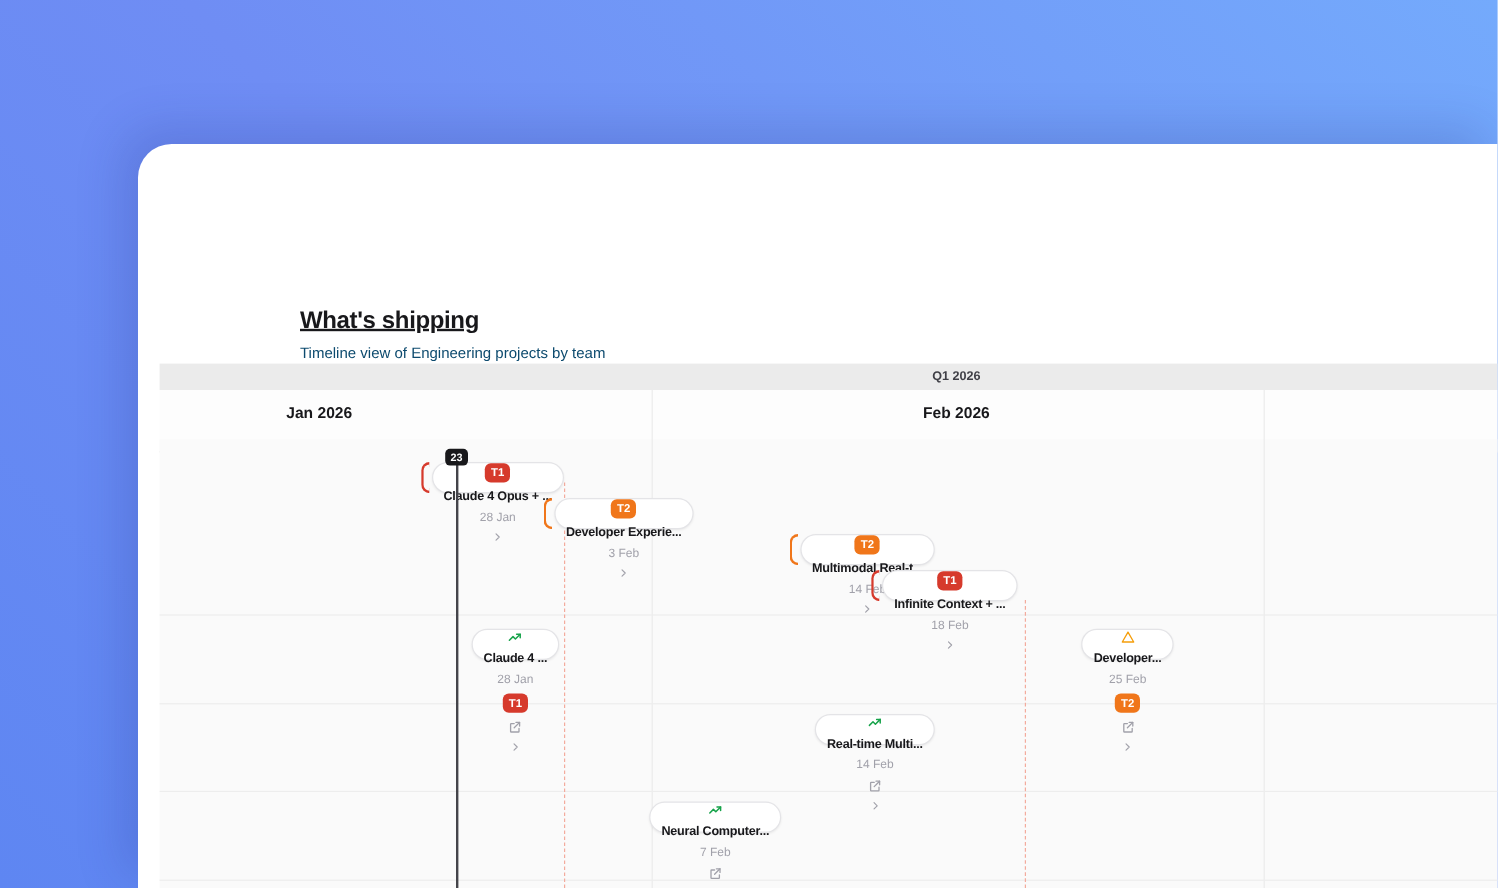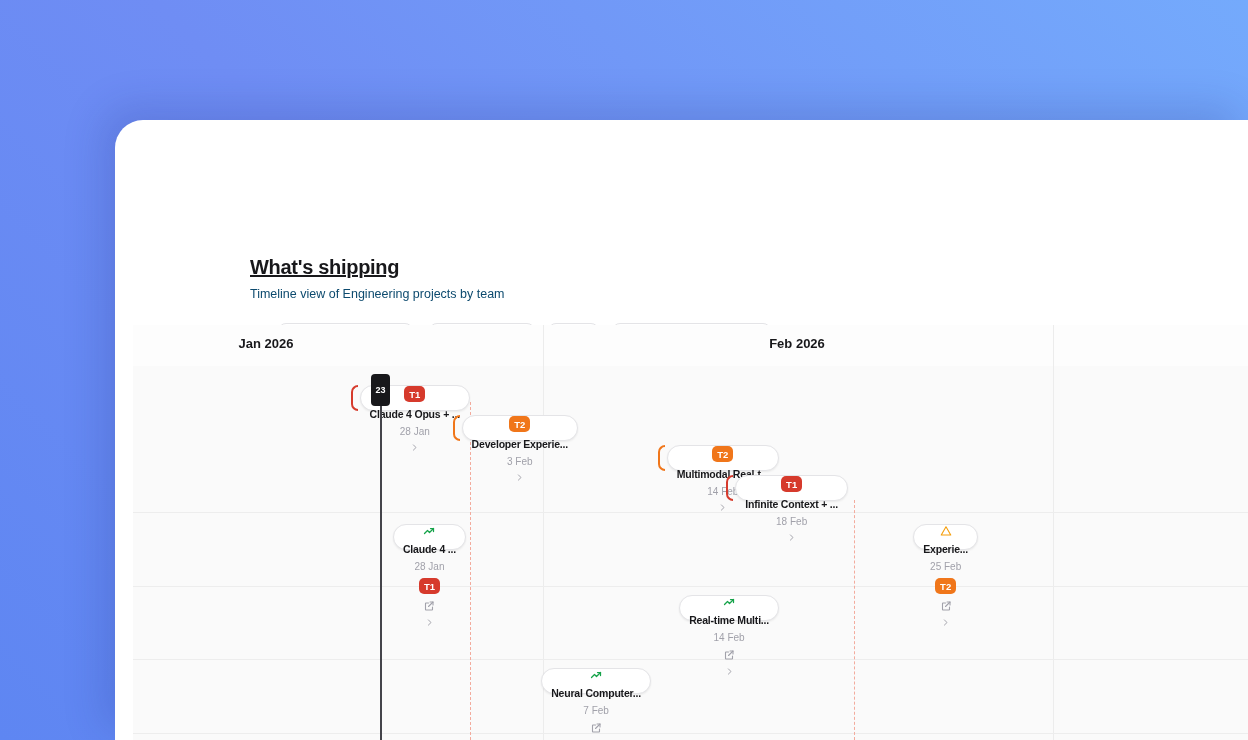--- a/index.html
+++ b/index.html
@@ -44,21 +44,21 @@
   .month-row { position:absolute; left:133px; top:325px; width:1115px; height:52px; background:#fdfdfd;
                border-bottom:1px solid #e4e4e7; }
   .month-label { position:absolute; top:11px; transform:translateX(-50%); font-size:13px;
                  font-weight:600; color:#18181b; }
   .tl-body { position:absolute; left:133px; top:366px; width:1115px; height:374px; background:#fafafa; }
   .vline   { position:absolute; width:1px; background:#ececec; }
   .hline   { position:absolute; left:133px; width:1115px; height:1px; background:#ededed; }
   .dashline{ position:absolute; width:0; border-left:1.5px dashed #f3ab9d; }
 
   .today-line  { position:absolute; left:380px; top:380px; width:1.5px; height:360px; background:#44444a; z-index:30; }
-  .today-badge { position:absolute; left:371px; top:374px; min-width:19px; height:32px; background:#18181b;
+  .today-badge { position:absolute; left:371px; top:374px; min-width:19px; height:14px; background:#18181b;
                  color:#fff; font-size:9px; font-weight:700; border-radius:4px; display:flex;
                  align-items:center; justify-content:center; padding:0 3px; z-index:31; }
 
   
   .bar-group { position:absolute; display:flex; align-items:center; z-index:10; }
   .bracket { width:7px; height:26px; border:2px solid; border-right:none;
              border-radius:8px 0 0 8px; margin-right:2px; flex:none; }
   .bracket.t1 { border-color:#d63a2c; }
   .bracket.t2 { border-color:#f0761a; }
   .pill { height:26px; background:#fff; border:1px solid #e4e4e7; border-radius:13px;
@@ -121,20 +121,23 @@
           <circle cx="10" cy="10" r="7"></circle>
           <line x1="15.5" y1="15.5" x2="21" y2="21"></line>
           <line x1="7" y1="10" x2="13" y2="10"></line>
           <line x1="10" y1="7" x2="10" y2="13"></line>
         </svg>
     </div>
     <div class="reset-link">Reset</div>
     <div class="zoom-hint">Ctrl+scroll to zoom • Drag to pan</div>
   </div>
 
+  <div class="quarter-band">
+    <span class="quarter-label">Q1 2026</span>
+  </div>
   <div class="month-row">
     <span class="month-label" style="left:133px;">Jan 2026</span>
     <span class="month-label" style="left:664px;">Feb 2026</span>
   </div>
 
   <div class="tl-body"></div>
   <div class="vline" style="left:543px;top:325px;height:415px;"></div>
   <div class="vline" style="left:1053px;top:325px;height:415px;"></div>
   <div class="hline" style="top:512px;"></div>
   <div class="hline" style="top:586px;"></div>
@@ -208,21 +211,21 @@
       <svg class="chev-r" viewBox="0 0 24 24" fill="none" stroke="#a1a1aa" stroke-width="2.6" stroke-linecap="round" stroke-linejoin="round">
           <path d="M9 5l7 7-7 7"></path>
         </svg>
     </div>
   </div>
   <div class="milestone" style="top:524px;right:270px;">
     <div class="pill">
       <svg class="mini-icon" viewBox="0 0 24 24" fill="none" stroke="#f59e0b" stroke-width="2.2" stroke-linejoin="round">
           <path d="M12 3.5L2.5 20h19L12 3.5z"></path>
         </svg>
-      <span class="name">Experie...</span>
+      <span class="name">Developer...</span>
       <span class="date">25 Feb</span>
       <span class="badge t2">T2</span>
       <svg class="mini-icon" viewBox="0 0 24 24" fill="none" stroke="#a1a1aa" stroke-width="2.2" stroke-linecap="round" stroke-linejoin="round">
           <path d="M14 4h6v6"></path>
           <path d="M20 4l-9 9"></path>
           <path d="M19 14v5a1 1 0 0 1-1 1H6a1 1 0 0 1-1-1V7a1 1 0 0 1 1-1h5"></path>
         </svg>
       <svg class="chev-r" viewBox="0 0 24 24" fill="none" stroke="#a1a1aa" stroke-width="2.6" stroke-linecap="round" stroke-linejoin="round">
           <path d="M9 5l7 7-7 7"></path>
         </svg>

